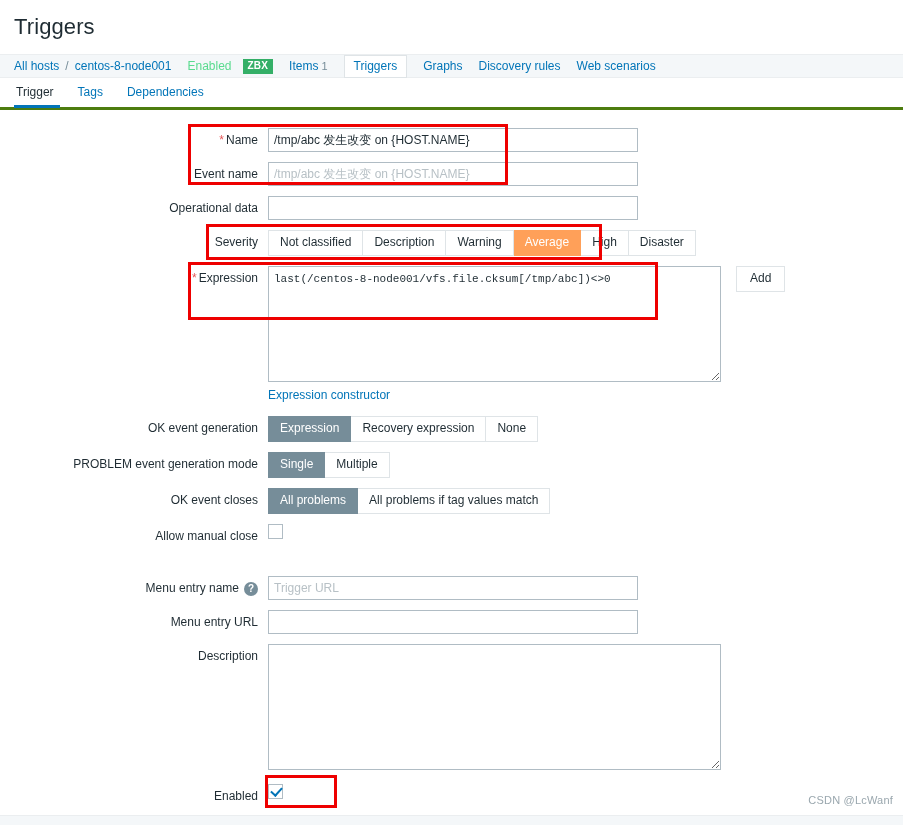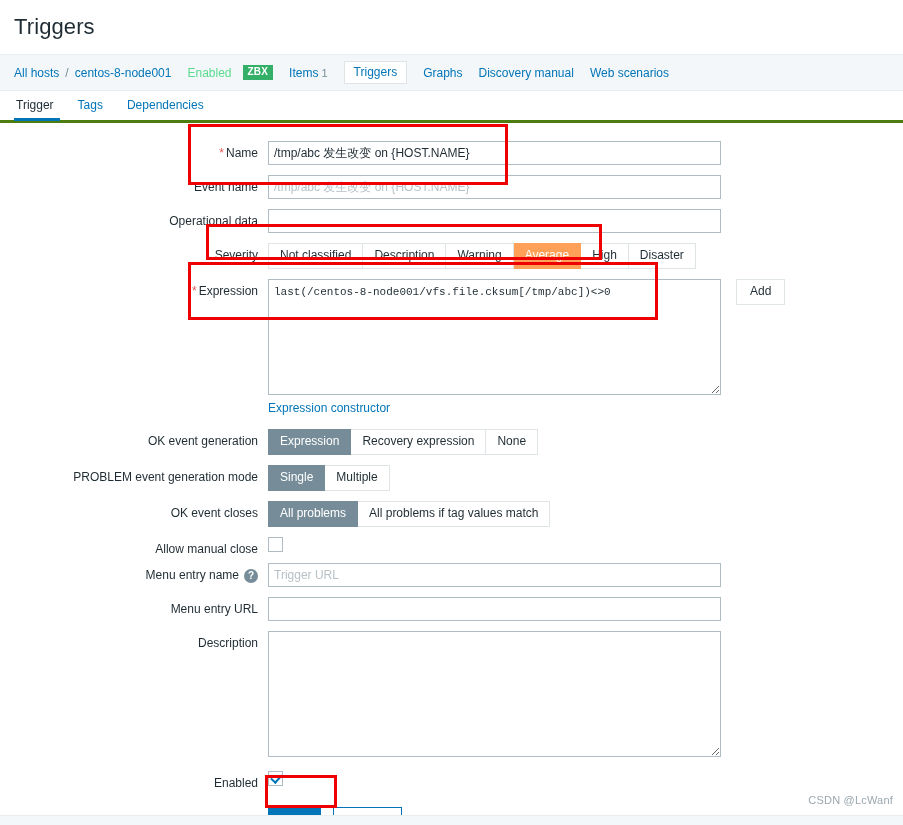--- a/index.html
+++ b/index.html
@@ -23,21 +23,21 @@
     padding: 14px 0 14px 14px;
     margin: 0;
     letter-spacing: 0.1px;
   }
 
   
   .breadcrumb-bar {
     background: #f4f7f9;
     border-top: 1px solid #ebeef0;
     border-bottom: 1px solid #ebeef0;
-    height: 37px;
+    height: 24px;
     display: flex;
     align-items: center;
     padding: 0 14px;
     gap: 0px;
   }
   .bc-link {
     color: #0275b8;
     text-decoration: none;
     font-size: 12px;
     cursor: pointer;
@@ -122,21 +122,21 @@
     font-size: 12px;
     color: #1f2c33;
     line-height: 24px;
     flex: 0 0 268px;
     white-space: nowrap;
   }
   .req { color: #e45959; margin-right: 2px; }
   .field { flex: 1 1 auto; }
 
   input[type="text"].txt {
-    width: 453px;
+    width: 370px;
     height: 24px;
     border: 1px solid #b0bcc4;
     background: #fff;
     font-family: "Liberation Sans", sans-serif;
     font-size: 12px;
     color: #1f2c33;
     padding: 0 5px;
     outline: none;
   }
   input[type="text"].txt::placeholder { color: #b8c1c6; }
@@ -275,21 +275,21 @@
   <a class="bc-link">All hosts</a>
   <span class="bc-sep">/</span>
   <a class="bc-link">centos-8-node001</a>
   <span class="bc-status">Enabled</span>
   <span class="zbx-badge">ZBX</span>
   <span class="bc-item">
     <a class="bc-link">Items</a><span class="bc-count">1</span>
   </span>
   <span class="bc-current">Triggers</span>
   <span class="bc-item"><a class="bc-link">Graphs</a></span>
-  <span class="bc-item"><a class="bc-link">Discovery manual</a></span>
+  <span class="bc-item"><a class="bc-link">Discovery rules</a></span>
   <span class="bc-item"><a class="bc-link">Web scenarios</a></span>
 </div>
 
 <div class="tabs">
   <div class="tab active">Trigger</div>
   <div class="tab">Tags</div>
   <div class="tab">Dependencies</div>
 </div>
 
 <div class="form">
@@ -364,21 +364,21 @@
   <div class="row">
     <div class="lbl">OK event closes</div>
     <div class="field">
       <div class="seg">
         <div class="opt sel">All problems</div>
         <div class="opt">All problems if tag values match</div>
       </div>
     </div>
   </div>
 
-  <div class="row" style="margin-bottom:2px;">
+  <div class="row" style="margin-bottom:28px;">
     <div class="lbl">Allow manual close</div>
     <div class="field">
       <span class="chk"></span>
     </div>
   </div>
 
   <div class="row">
     <div class="lbl"><span>Menu entry name</span><span class="help-icon">?</span></div>
     <div class="field">
       <input type="text" class="txt" placeholder="Trigger URL" style="">

